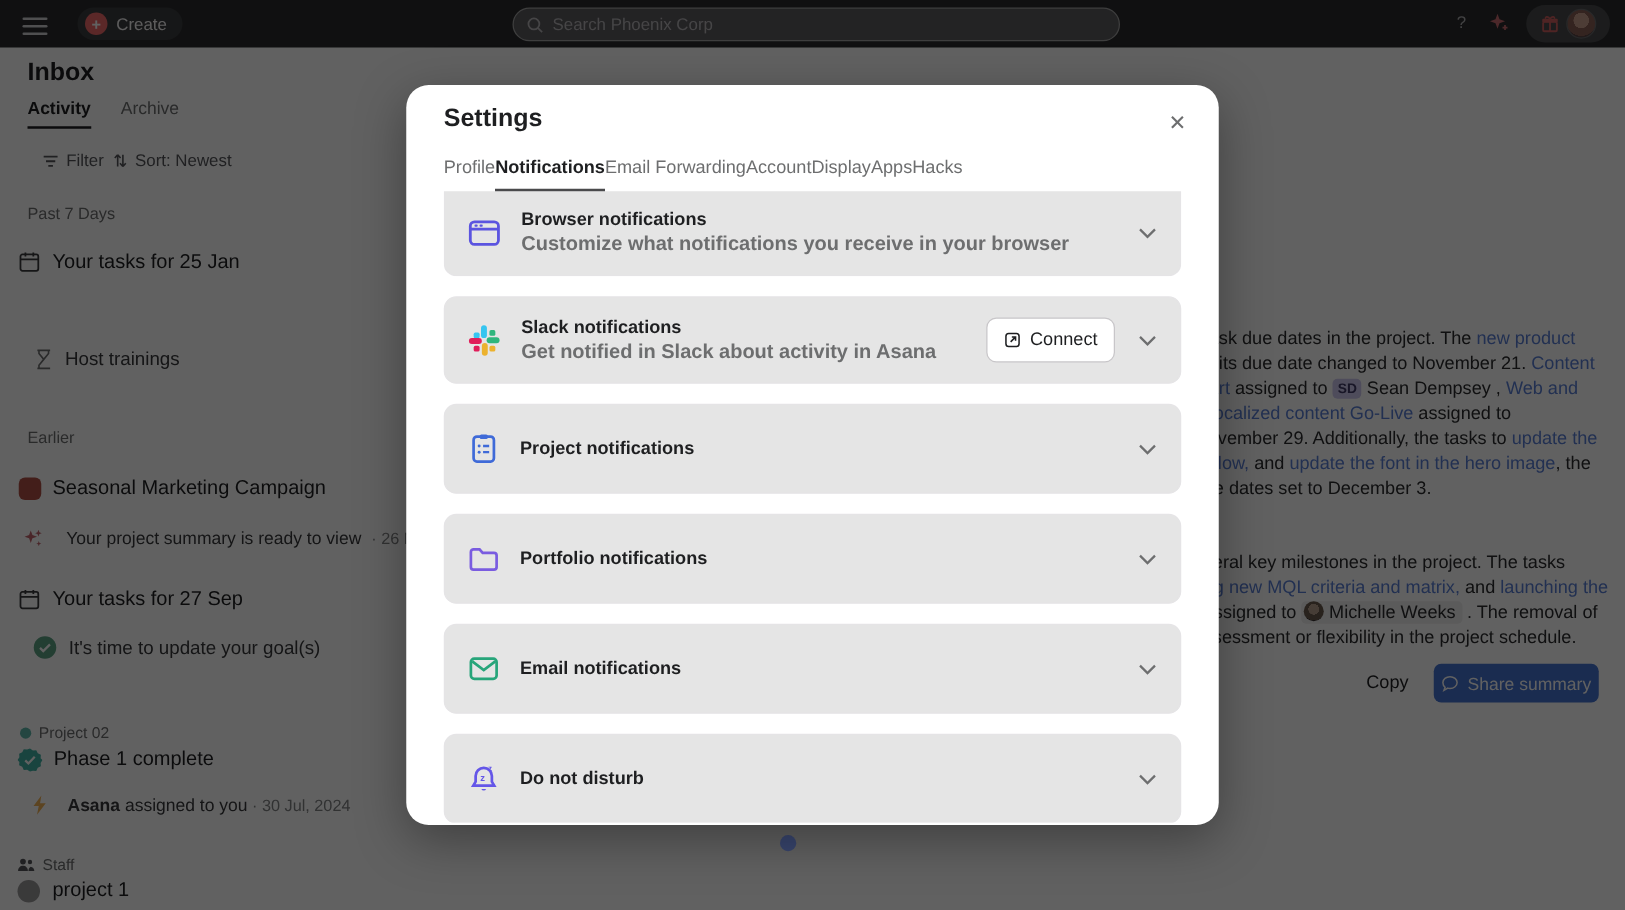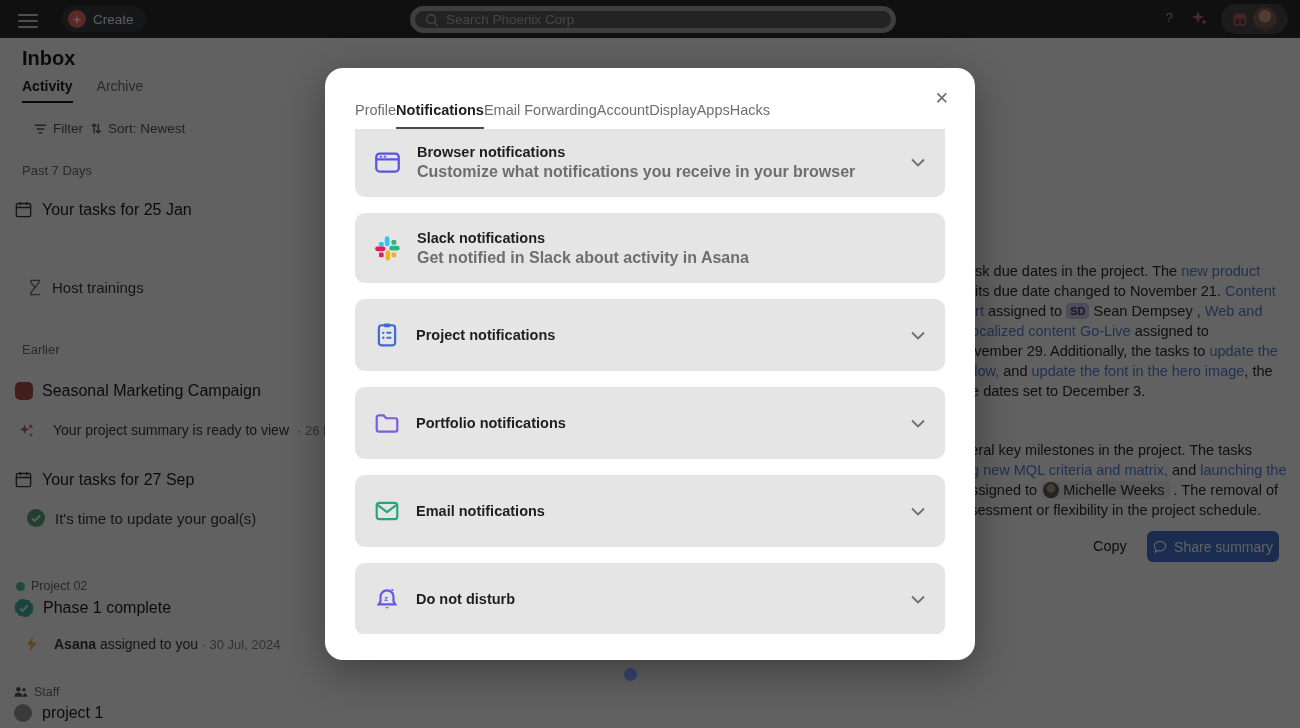--- a/index.html
+++ b/index.html
@@ -9,21 +9,21 @@
 
   
   .topbar { position:absolute; left:0; top:0; width:1300px; height:38px; background:#2b2c2e; z-index:2; }
   .hamburger { position:absolute; left:18px; top:10px; width:20px; height:16px; cursor:pointer; }
   .hamburger span { display:block; height:2px; background:#cfcfd1; margin-top:4px; border-radius:1px; }
   .createbtn { position:absolute; left:62px; top:6px; height:26px; border-radius:13px; background:#3c3d3f;
                display:flex; align-items:center; gap:7px; padding:0 12px 0 6px; color:#f4f3f4; font-size:13.5px; }
   .pluscirc { width:18px; height:18px; border-radius:50%; background:#f06a6a; color:#fff; font-size:13px;
               font-weight:bold; display:flex; align-items:center; justify-content:center; line-height:1; }
   .searchpill { position:absolute; left:410px; top:6px; width:486px; height:27px; border-radius:14px;
-                background:#5d5c60; border:5px solid #a3a3a3; display:flex; align-items:center; padding:0 10px; gap:7px; }
+                background:#5d5c60; border:1px solid #a3a3a3; display:flex; align-items:center; padding:0 10px; gap:7px; }
   .searchpill input { flex:1; background:transparent; border:none; outline:none; color:#e8e7e9; font-size:13.5px;
                       font-family:"Liberation Sans", sans-serif; }
   .searchpill input::placeholder { color:#b7b6b9; }
   .helpq { position:absolute; right:127px; top:10px; color:#aeadb0; font-size:13.5px; }
   .ai-top { position:absolute; right:92px; top:9px; }
   .acctpill { position:absolute; right:12px; top:4px; width:67px; height:30px; border-radius:15px; background:#4a4b4d;
               display:flex; align-items:center; justify-content:center; gap:5px; }
   .avcircle { width:24px; height:24px; border-radius:50%;
               background:radial-gradient(circle at 50% 38%, #caa18e 0 35%, #8a5f55 36% 70%, #5a4444 71%); border:1px solid #6a6a6c; }
 
@@ -258,20 +258,21 @@
     </svg>
     <span>Share summary</span>
   </div>
 
   <div class="overlay"></div>
   <div class="scrolldot"></div>
 
   <div class="modal">
     <div class="m-close">✕</div>
     <div class="m-head">
+      <div class="m-title">Settings</div>
       <div class="m-tabs">
         <span class="m-tab">Profile</span>
         <span class="m-tab active">Notifications</span>
         <span class="m-tab">Email Forwarding</span>
         <span class="m-tab">Account</span>
         <span class="m-tab">Display</span>
         <span class="m-tab">Apps</span>
         <span class="m-tab">Hacks</span>
       </div>
     </div>
@@ -304,20 +305,34 @@
           <rect x="15.6" y="4.4" width="4.2" height="4.2" rx="1.2" fill="#2eb67d"></rect>
           <rect x="10.2" y="13.6" width="4.2" height="9.2" rx="2.1" fill="#ecb22e"></rect>
           <rect x="15.6" y="15.6" width="4.2" height="4.2" rx="1.2" fill="#ecb22e"></rect>
           <rect x="1" y="10.2" width="9.2" height="4.2" rx="2.1" fill="#e01e5a"></rect>
           <rect x="4.4" y="15.6" width="4.2" height="4.2" rx="1.2" fill="#e01e5a"></rect>
         </svg>
         <div class="cardtext">
           <span class="c-title">Slack notifications</span>
           <span class="c-sub">Get notified in Slack about activity in Asana</span>
         </div>
+        <div class="withbtn">
+          <button class="connectbtn">
+            <svg width="14" height="14" viewBox="0 0 16 16">
+              <rect x="2" y="2" width="12" height="12" rx="2.5" fill="none" stroke="#1e1f21" stroke-width="1.4"></rect>
+              <path d="M6.3 9.7L10.6 5.4M7.4 5.2h3.4v3.4" fill="none" stroke="#1e1f21" stroke-width="1.4"></path>
+            </svg>
+            <span>Connect</span>
+          </button>
+          <span class="chev">
+            <svg width="16" height="11" viewBox="0 0 16 10">
+                <path d="M2 2l6 6 6-6" fill="none" stroke="#6d6e6f" stroke-width="1.8"></path>
+              </svg>
+          </span>
+        </div>
       </div>
 
       <div class="card h1">
         <svg width="26" height="26" viewBox="0 0 24 24">
           <rect x="4.5" y="3" width="15" height="18.5" rx="2.5" fill="none" stroke="#3f6ad8" stroke-width="2"></rect>
           <rect x="9" y="1.4" width="6" height="3.4" rx="1.2" fill="#3f6ad8"></rect>
           <circle cx="8.6" cy="10" r="1.1" fill="#3f6ad8"></circle>
           <circle cx="8.6" cy="14.5" r="1.1" fill="#3f6ad8"></circle>
           <path d="M11.5 10h4.5M11.5 14.5h4.5" stroke="#3f6ad8" stroke-width="1.8"></path>
         </svg>

